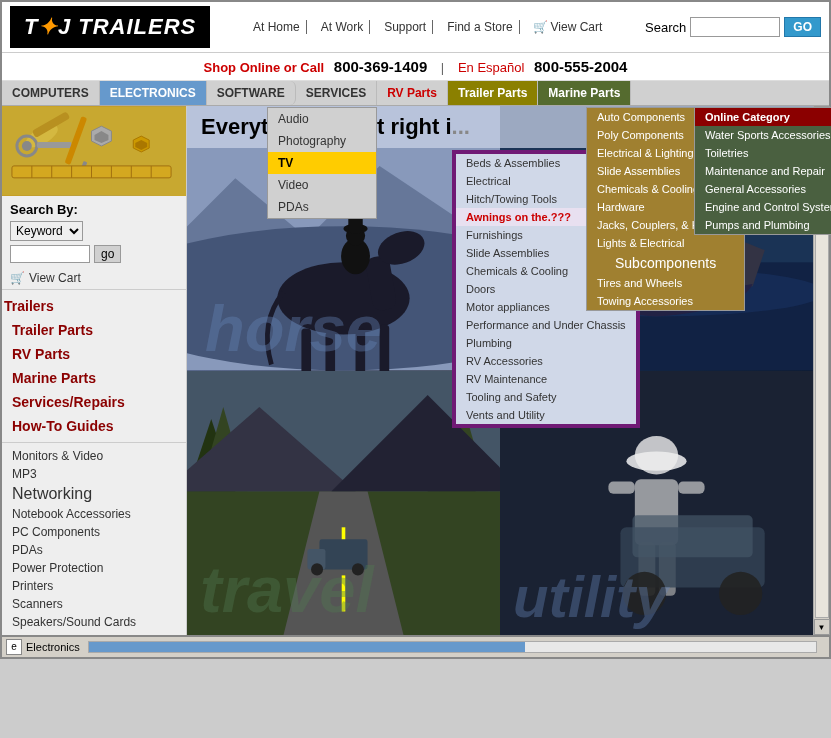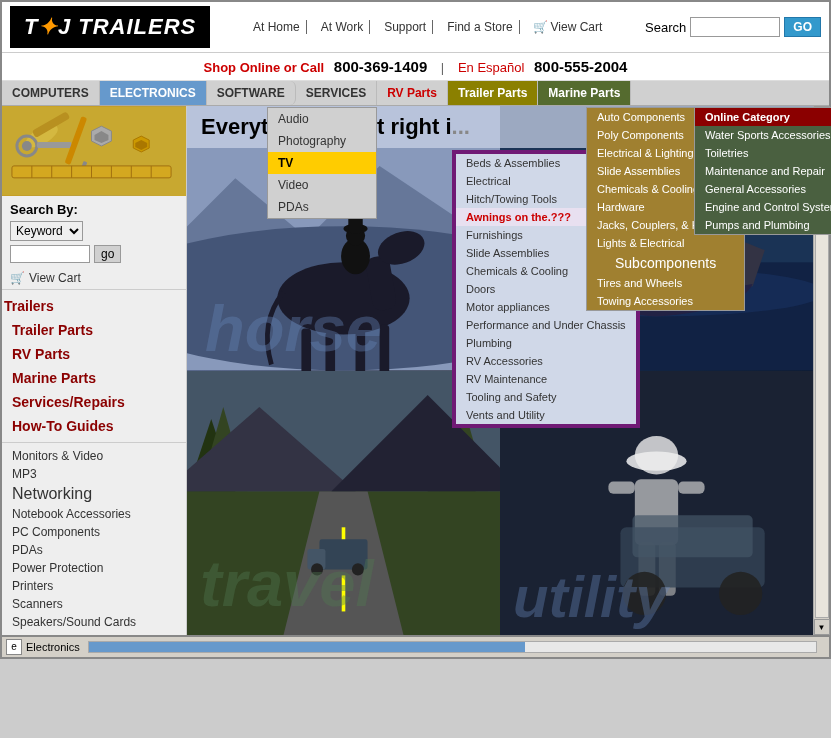--- a/index.html
+++ b/index.html
@@ -608,21 +608,21 @@
             <line x1="150" y1="155" x2="150" y2="130" stroke="#ff0" stroke-width="3"></line>
 
             <polygon points="0,100 80,30 160,100" fill="#334"></polygon>
             <polygon points="140,100 220,20 300,100" fill="#223"></polygon>
 
             <rect x="130" y="140" width="40" height="25" rx="2" fill="#334455"></rect>
             <rect x="120" y="148" width="15" height="17" rx="2" fill="#445566"></rect>
             <circle cx="128" cy="165" r="5" fill="#222"></circle>
             <circle cx="162" cy="165" r="5" fill="#222"></circle>
           </svg>
-          <div class="watermark" style="position:absolute;font-size:65px;font-weight:bold;color:rgba(80,120,80,0.4);bottom:14px;left:5px;font-style:italic;">travel</div>
+          <div class="watermark" style="position:absolute;font-size:65px;font-weight:bold;color:rgba(80,120,80,0.4);bottom:8px;left:5px;font-style:italic;">travel</div>
         </div>
 
         <div class="hero-cell utility" style="position:relative;overflow:hidden;background:linear-gradient(160deg,#111122 0%,#223344 50%,#334466 100%);">
           <svg width="100%" height="100%" viewBox="0 0 300 220" preserveAspectRatio="xMidYMid slice">
             <rect width="300" height="220" fill="#1a2233"></rect>
 
             <g transform="translate(80,20)">
 
               <ellipse cx="70" cy="55" rx="25" ry="8" fill="#fff" opacity="0.8"></ellipse>
               <ellipse cx="70" cy="50" rx="18" ry="16" fill="#eee" opacity="0.8"></ellipse>

